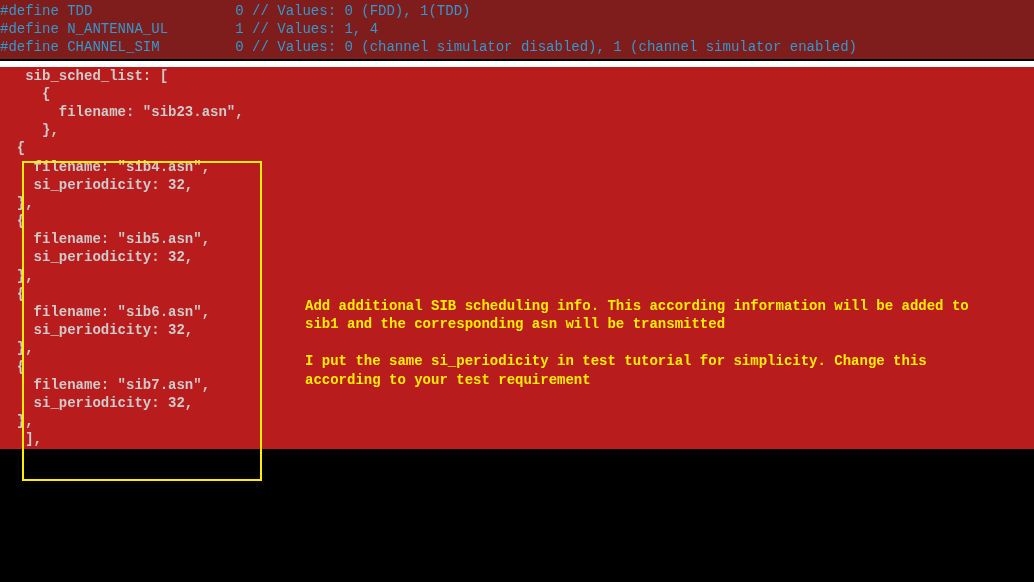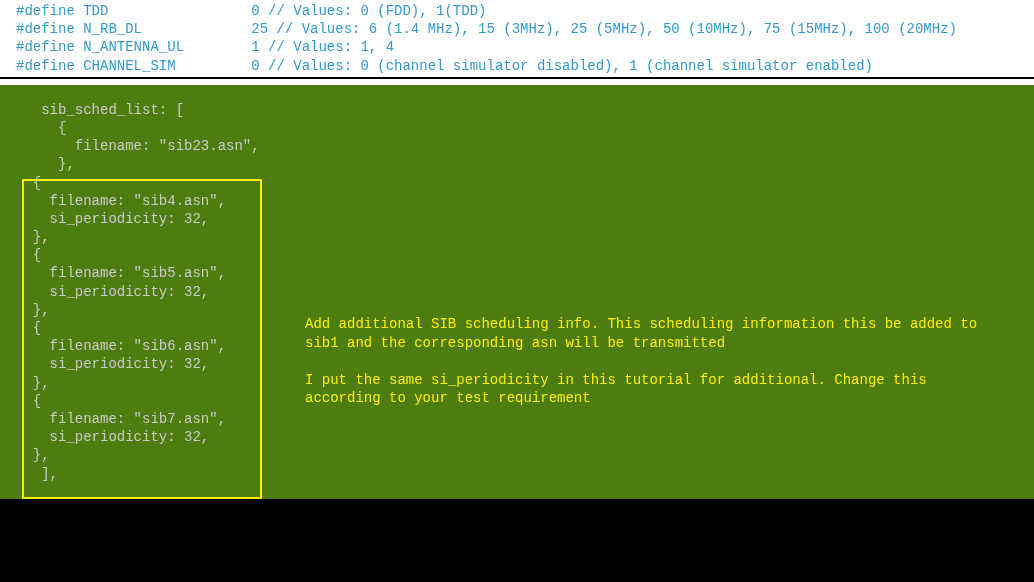--- a/index.html
+++ b/index.html
@@ -9,39 +9,40 @@
     }
     body {
       background: #000000;
       font-family: Consolas, 'Courier New', monospace;
       font-size: 14px;
       width: 1034px;
       height: 582px;
       overflow: hidden;
     }
     .top-section {
-      background: #ffffff;
-      padding: 2px 16px;
+      background: #7f1d1d;
+      padding: 2px 0;
     }
     .define-line {
       color: #3399cc;
       white-space: pre;
       line-height: 1.3;
       font-size: 14px;
     }
     .separator {
       background: #ffffff;
       height: 6px;
       width: 100%;
       margin-top: 2px;
     }
     .bottom-section {
-      background: #4d7c0f;
-      padding: 16px;
+      background: #b91c1c;
+      padding: 0;
       position: relative;
+      font-weight: bold;
     }
     .code-line {
       color: #cccccc;
       white-space: pre;
       line-height: 1.3;
       font-size: 14px;
     }
     .highlight-box {
       position: absolute;
       border: 2px solid #ffee00;
@@ -61,21 +62,20 @@
     }
     .annotation-para {
       margin-bottom: 18px;
     }
   </style>
 </head>
 <body>
 
 <div class="top-section">
   <div class="define-line">#define TDD                 0 // Values: 0 (FDD), 1(TDD)</div>
-  <div class="define-line">#define N_RB_DL             25 // Values: 6 (1.4 MHz), 15 (3MHz), 25 (5MHz), 50 (10MHz), 75 (15MHz), 100 (20MHz)</div>
   <div class="define-line">#define N_ANTENNA_UL        1 // Values: 1, 4</div>
   <div class="define-line">#define CHANNEL_SIM         0 // Values: 0 (channel simulator disabled), 1 (channel simulator enabled)</div>
 </div>
 
 <div class="separator"></div>
 
 <div class="bottom-section">
   <div class="code-line">   sib_sched_list: [</div>
   <div class="code-line">     {</div>
   <div class="code-line">       filename: "sib23.asn",</div>
@@ -94,16 +94,16 @@
   <div class="code-line">  },</div>
   <div class="code-line">  {</div>
   <div class="code-line">    filename: "sib7.asn",</div>
   <div class="code-line">    si_periodicity: 32,</div>
   <div class="code-line">  },</div>
   <div class="code-line">   ],</div>
 
   <div class="highlight-box"></div>
 
   <div class="annotation">
-    <div class="annotation-para">Add additional SIB scheduling info. This scheduling information this be added to sib1 and the corresponding asn will be transmitted</div>
-    <div class="annotation-para">I put the same si_periodicity in this tutorial for additional. Change this according to your test requirement</div>
+    <div class="annotation-para">Add additional SIB scheduling info. This according information will be added to sib1 and the corresponding asn will be transmitted</div>
+    <div class="annotation-para">I put the same si_periodicity in test tutorial for simplicity. Change this according to your test requirement</div>
   </div>
 </div>
 
 </body></html>

